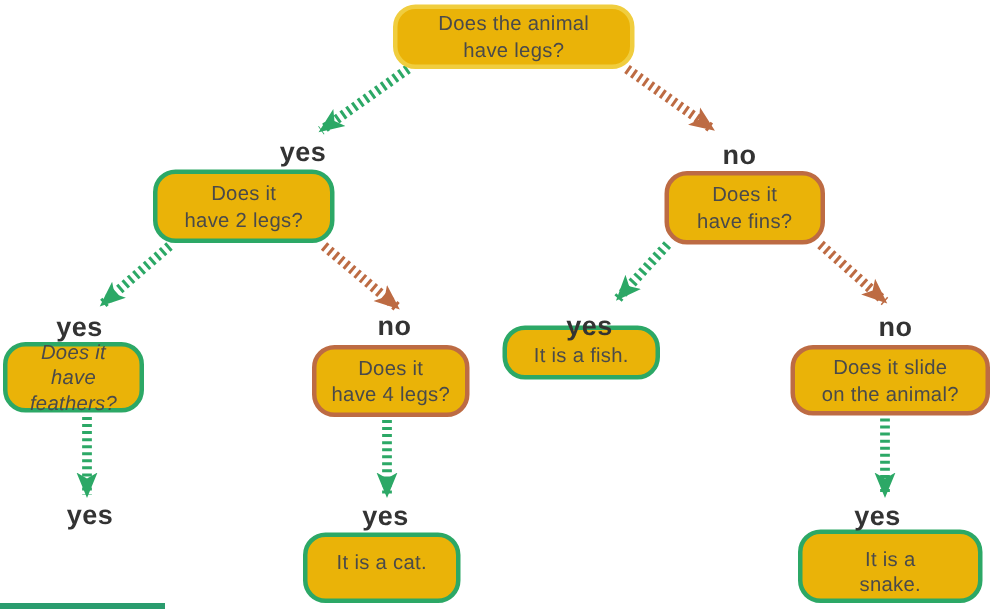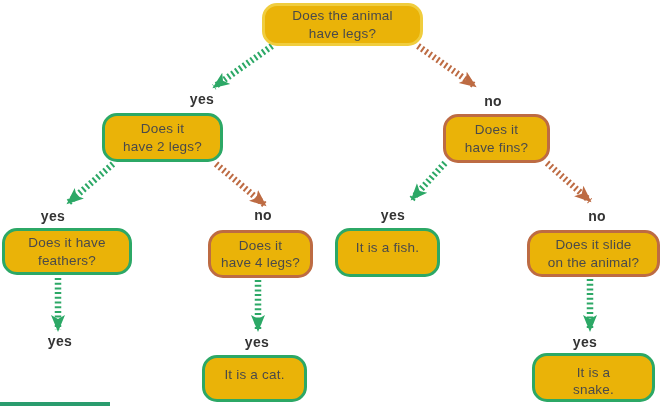--- a/index.html
+++ b/index.html
@@ -28,21 +28,21 @@
     padding:2px 6px;
   }
   .node.top-align { align-items:flex-start; padding-top:8px; }
   .node.yellow { border-color:#f0cd3e; }
   .node.green  { border-color:#2ca866; }
   .node.orange { border-color:#bd6b43; }
   .edge-label {
     position:absolute;
     width:54px;
     text-align:center;
-    font-size:14px;
+    font-size:18px;
     font-weight:bold;
     color:#333333;
     letter-spacing:0.3px;
   }
   svg.arrows {
     position:absolute;
     left:0; top:0;
     width:664px; height:406px;
     pointer-events:none;
   }
@@ -83,27 +83,27 @@
 
   <div class="node yellow" style="left:262px; top:3px;   width:161px; height:43px;">Does the animal
 have legs?</div>
 
   <div class="node green" style="left:102px; top:113px; width:121px; height:49px;">Does it
 have 2 legs?</div>
 
   <div class="node orange" style="left:443px; top:114px; width:107px; height:49px;">Does it
 have fins?</div>
 
-  <div class="node green" style="left:2px;   top:228px; width:130px; height:47px;">Does it have
+  <div class="node green" style="left:2px;   top:228px; width:94px; height:47px;font-style:italic;">Does it have
 feathers?</div>
 
   <div class="node orange" style="left:208px; top:230px; width:105px; height:48px;">Does it
 have 4 legs?</div>
 
-  <div class="node green top-align" style="left:335px; top:228px; width:105px; height:49px;border-radius:15px;">It is a fish.</div>
+  <div class="node green top-align" style="left:335px; top:217px; width:105px; height:36px;border-radius:15px;">It is a fish.</div>
 
   <div class="node orange" style="left:527px; top:230px; width:133px; height:47px;">Does it slide
 on the animal?</div>
 
 
   <div class="node green top-align" style="left:202px; top:355px; width:105px; height:47px;">It is a cat.</div>
 
   <div class="node green top-align" style="left:532px; top:353px; width:123px; height:49px;">It is a
 snake.</div>
 

